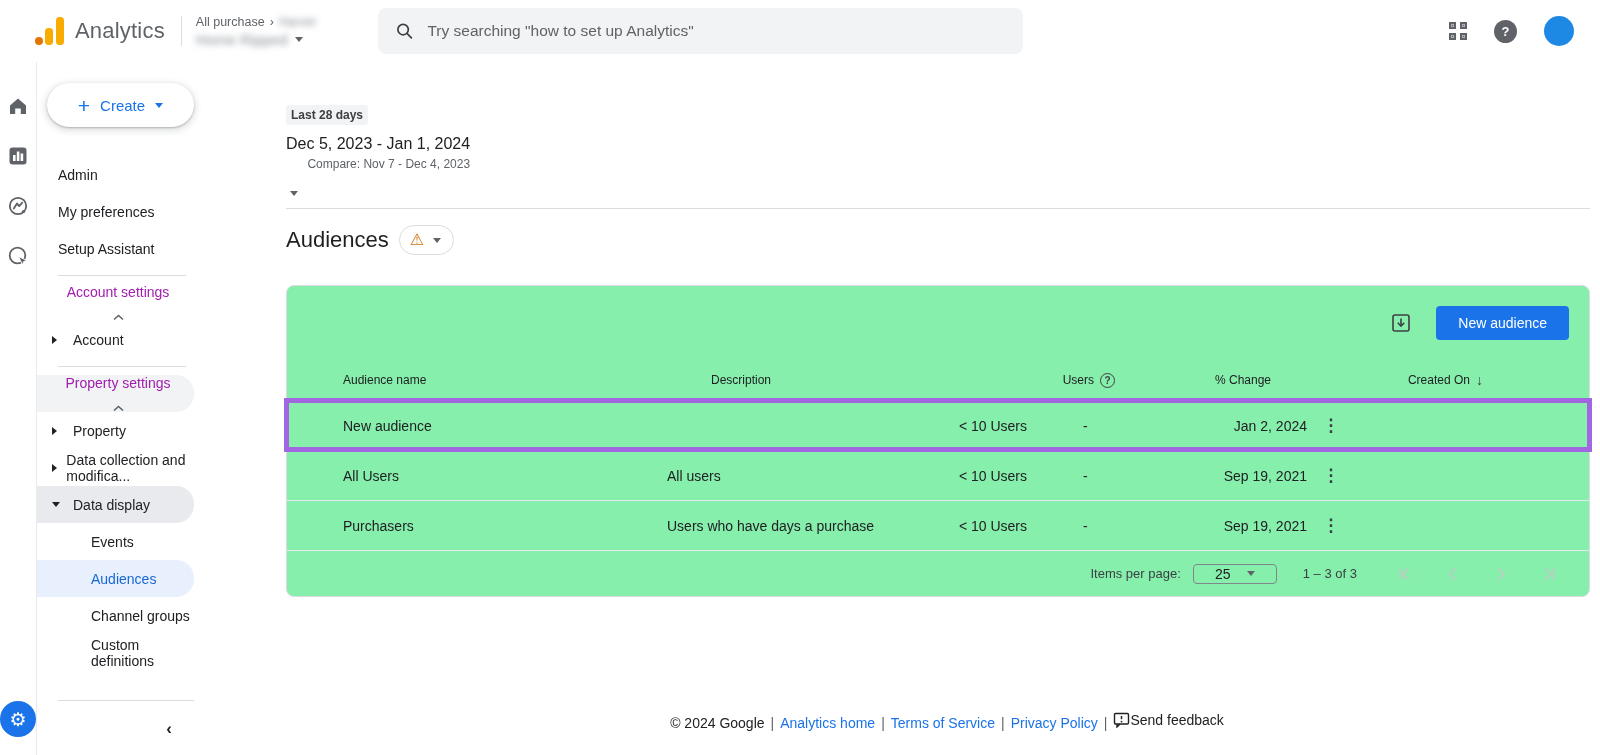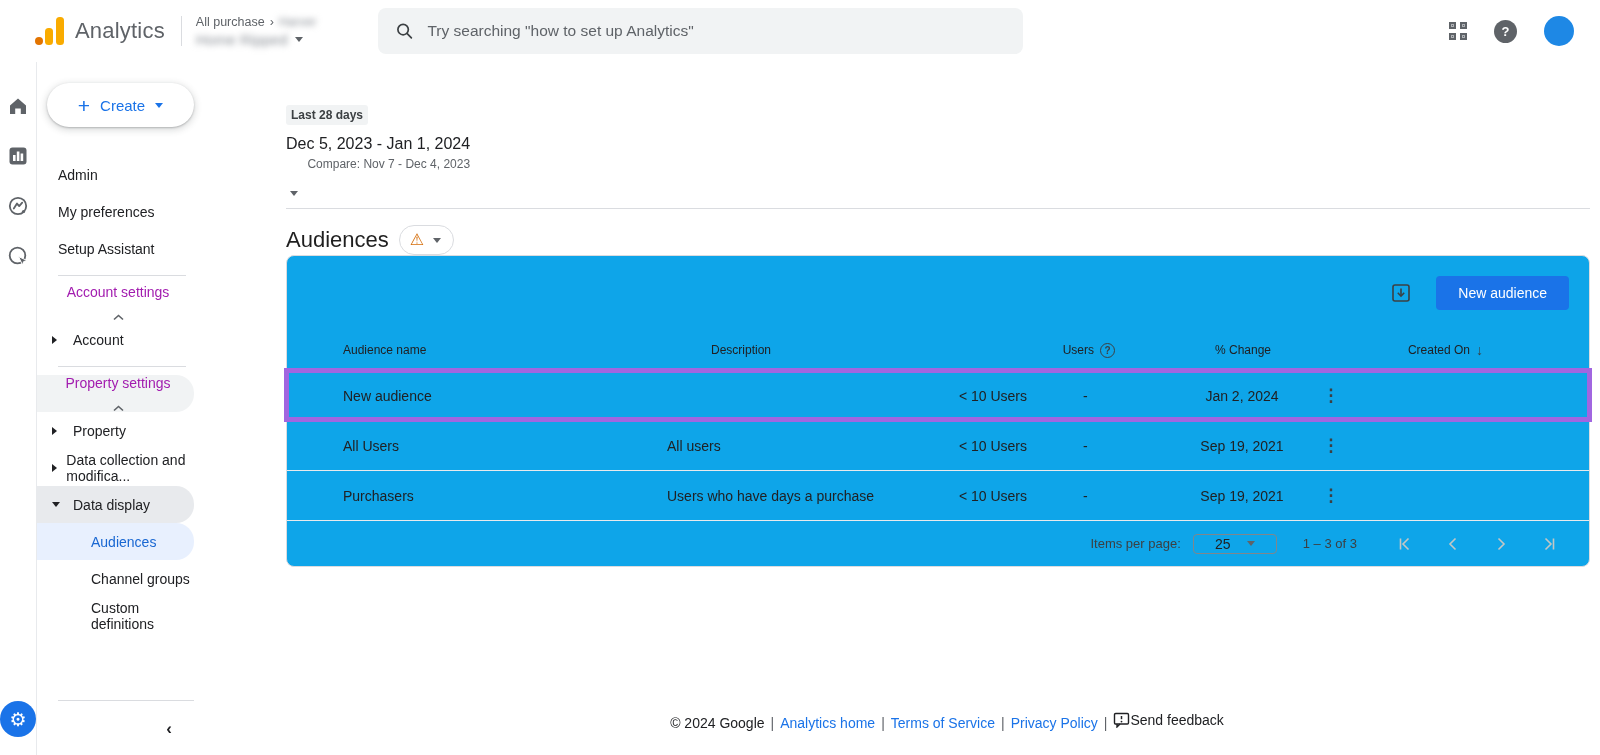--- a/index.html
+++ b/index.html
@@ -53,29 +53,29 @@
   .date-range { font-size:16px; color:#202124; }
   .date-compare { font-size:12px; color:#5f6368; margin-top:4px; }
   .date-caret { color:#5f6368; margin-top:10px; margin-left:4px; }
   .main-div { height:1px; background:#dadce0; margin-top:12px; }
   .title-row { margin-top:16px; display:flex; align-items:center; gap:10px; }
   .page-title { font-size:22px; font-weight:400; color:#1f1f1f; }
   .warn-pill { height:30px; border:1px solid #dadce0; border-radius:15px; display:inline-flex; align-items:center; gap:9px; padding:0 12px 0 10px; cursor:pointer; background:#fff; }
   .warn-tri { color:#d56e0c; font-size:16px; line-height:1; }
   .warn-caret { color:#5f6368; }
   
-  .card { border:1px solid #dadce0; border-radius:8px; background:#0ea5e9; }
+  .card { margin-top:30px; border:1px solid #dadce0; border-radius:8px; background:#86efac; }
   .card-toolbar { height:74px; display:flex; align-items:center; justify-content:flex-end; gap:24px; padding-right:20px; }
   .dl-btn { cursor:pointer; display:flex; }
   .primary-btn { background:#1a73e8; color:#fff; border:none; border-radius:4px; font-size:14px; font-weight:500; padding:9px 22px; cursor:pointer; font-family:"Liberation Sans",sans-serif; }
   .tgrid { display:grid; grid-template-columns:324px 240px 120px 150px 130px 48px; padding:0 14px 0 56px; align-items:center; }
   .thead { height:40px; font-size:12px; font-weight:500; color:#202124;gap:44px; }
   .th-users, .col-users { text-align:right; justify-self:stretch; }
   .th-change, .col-change { padding-left:56px; }
-  .th-created, .col-created { text-align:center; }
+  .th-created, .col-created { text-align:right; }
   .th-flex { display:flex; align-items:center; gap:6px; }
   .th-users-flex { justify-content:flex-end; }
   .q-circle { width:15px; height:15px; border:1.2px solid #3c4043; border-radius:50%; font-size:10px; display:inline-flex; align-items:center; justify-content:center; color:#3c4043; font-weight:bold; }
   .sort-arrow { font-size:14px; color:#3c4043; }
   .trow { height:50px; font-size:14px; color:#202124; border-top:1px solid #e8eaed; position:relative; }
   .row-menu { justify-self:center; font-size:17px; color:#3c4043; cursor:pointer; letter-spacing:0; font-weight:bold; }
   .hl::after { content:""; position:absolute; left:-3px; right:-3px; top:-3px; bottom:-2px; border:5px solid #a166e0; pointer-events:none; z-index:3; }
   .pag { height:46px; border-top:1px solid #e8eaed; display:flex; align-items:center; justify-content:flex-end; padding-right:18px; font-size:13px; color:#3c4043; }
   .pag-select { width:84px; height:20px; border:1px solid #80868b; border-radius:4px; display:flex; align-items:center; justify-content:center; gap:16px; margin:0 26px 0 12px; font-size:14px; color:#202124; cursor:pointer; }
   .pag-select .caret { color:#5f6368; }
@@ -204,20 +204,23 @@
             <span class="tri-r"></span>
           </span>
         <span>Data collection and modifica...</span>
       </div>
       <div class="s-item tree pill-gray2">
         <span class="chev-cell">
             <span class="tri-d"></span>
           </span>
         <span>Data display</span>
       </div>
+      <div class="s-item sub-item">
+          <span>Events</span>
+        </div>
       <div class="s-item sub-item active-item">
           <span>Audiences</span>
         </div>
       <div class="s-item sub-item">
           <span>Channel groups</span>
         </div>
       <div class="s-item sub-item">
           <span>Custom definitions</span>
         </div>
     </div>

